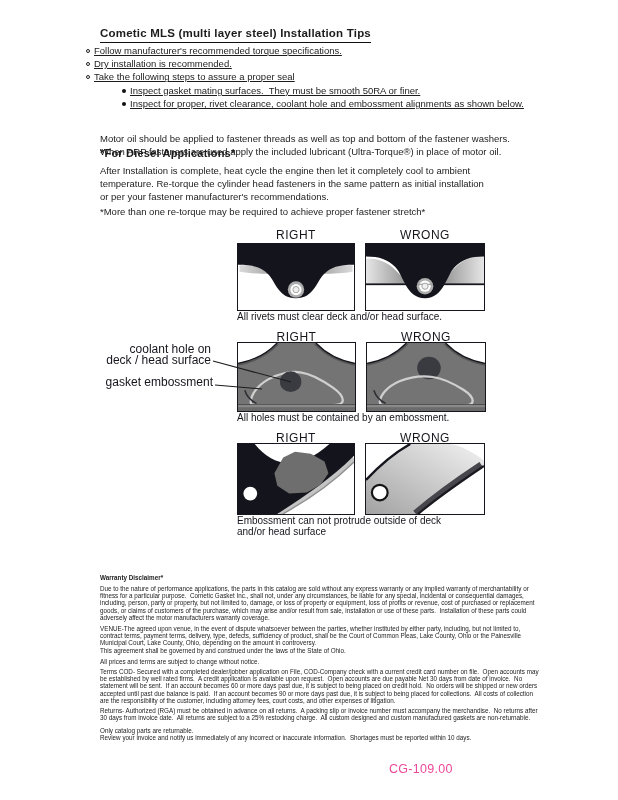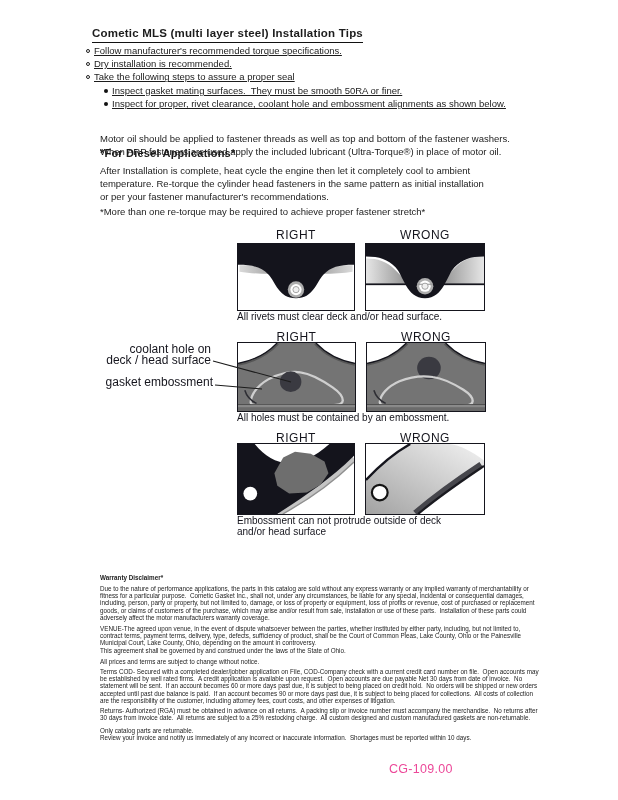--- a/index.html
+++ b/index.html
@@ -6,27 +6,27 @@
   html,body { background:#ffffff; }
   .page {
     position:relative; width:618px; height:800px; background:#ffffff;
     font-family:"Liberation Sans", sans-serif; color:#1c1c1c; overflow:hidden;
   }
   .abs { position:absolute; }
   .pre { white-space:pre; }
   .preline { white-space:pre-line; }
 
   .doc-title {
-    left:92px; top:27px; font-size:11.5px; font-weight:bold;
+    left:100px; top:27px; font-size:11.5px; font-weight:bold;
     border-bottom:1.6px solid #111; padding-bottom:3px; letter-spacing:.2px;
   }
 
   .bullets { left:86px; top:44px; font-size:9.5px; line-height:13.2px; }
   .b-row { display:flex; align-items:baseline;text-decoration:underline; }
-  .b-row.sub { margin-left:18px; }
+  .b-row.sub { margin-left:36px; }
   .dot-open {
     display:inline-block; width:4px; height:4px; border:1px solid #222;
     border-radius:50%; margin-right:4px; position:relative; top:-1px; flex:0 0 auto;
   }
   .dot-fill {
     display:inline-block; width:4px; height:4px; background:#111;
     border-radius:50%; margin-right:4px; position:relative; top:-1px; flex:0 0 auto;
   }
 
   .diesel-h { left:100px; top:117px; font-size:11px; font-weight:bold; letter-spacing:.2px;margin-top:30px; }

